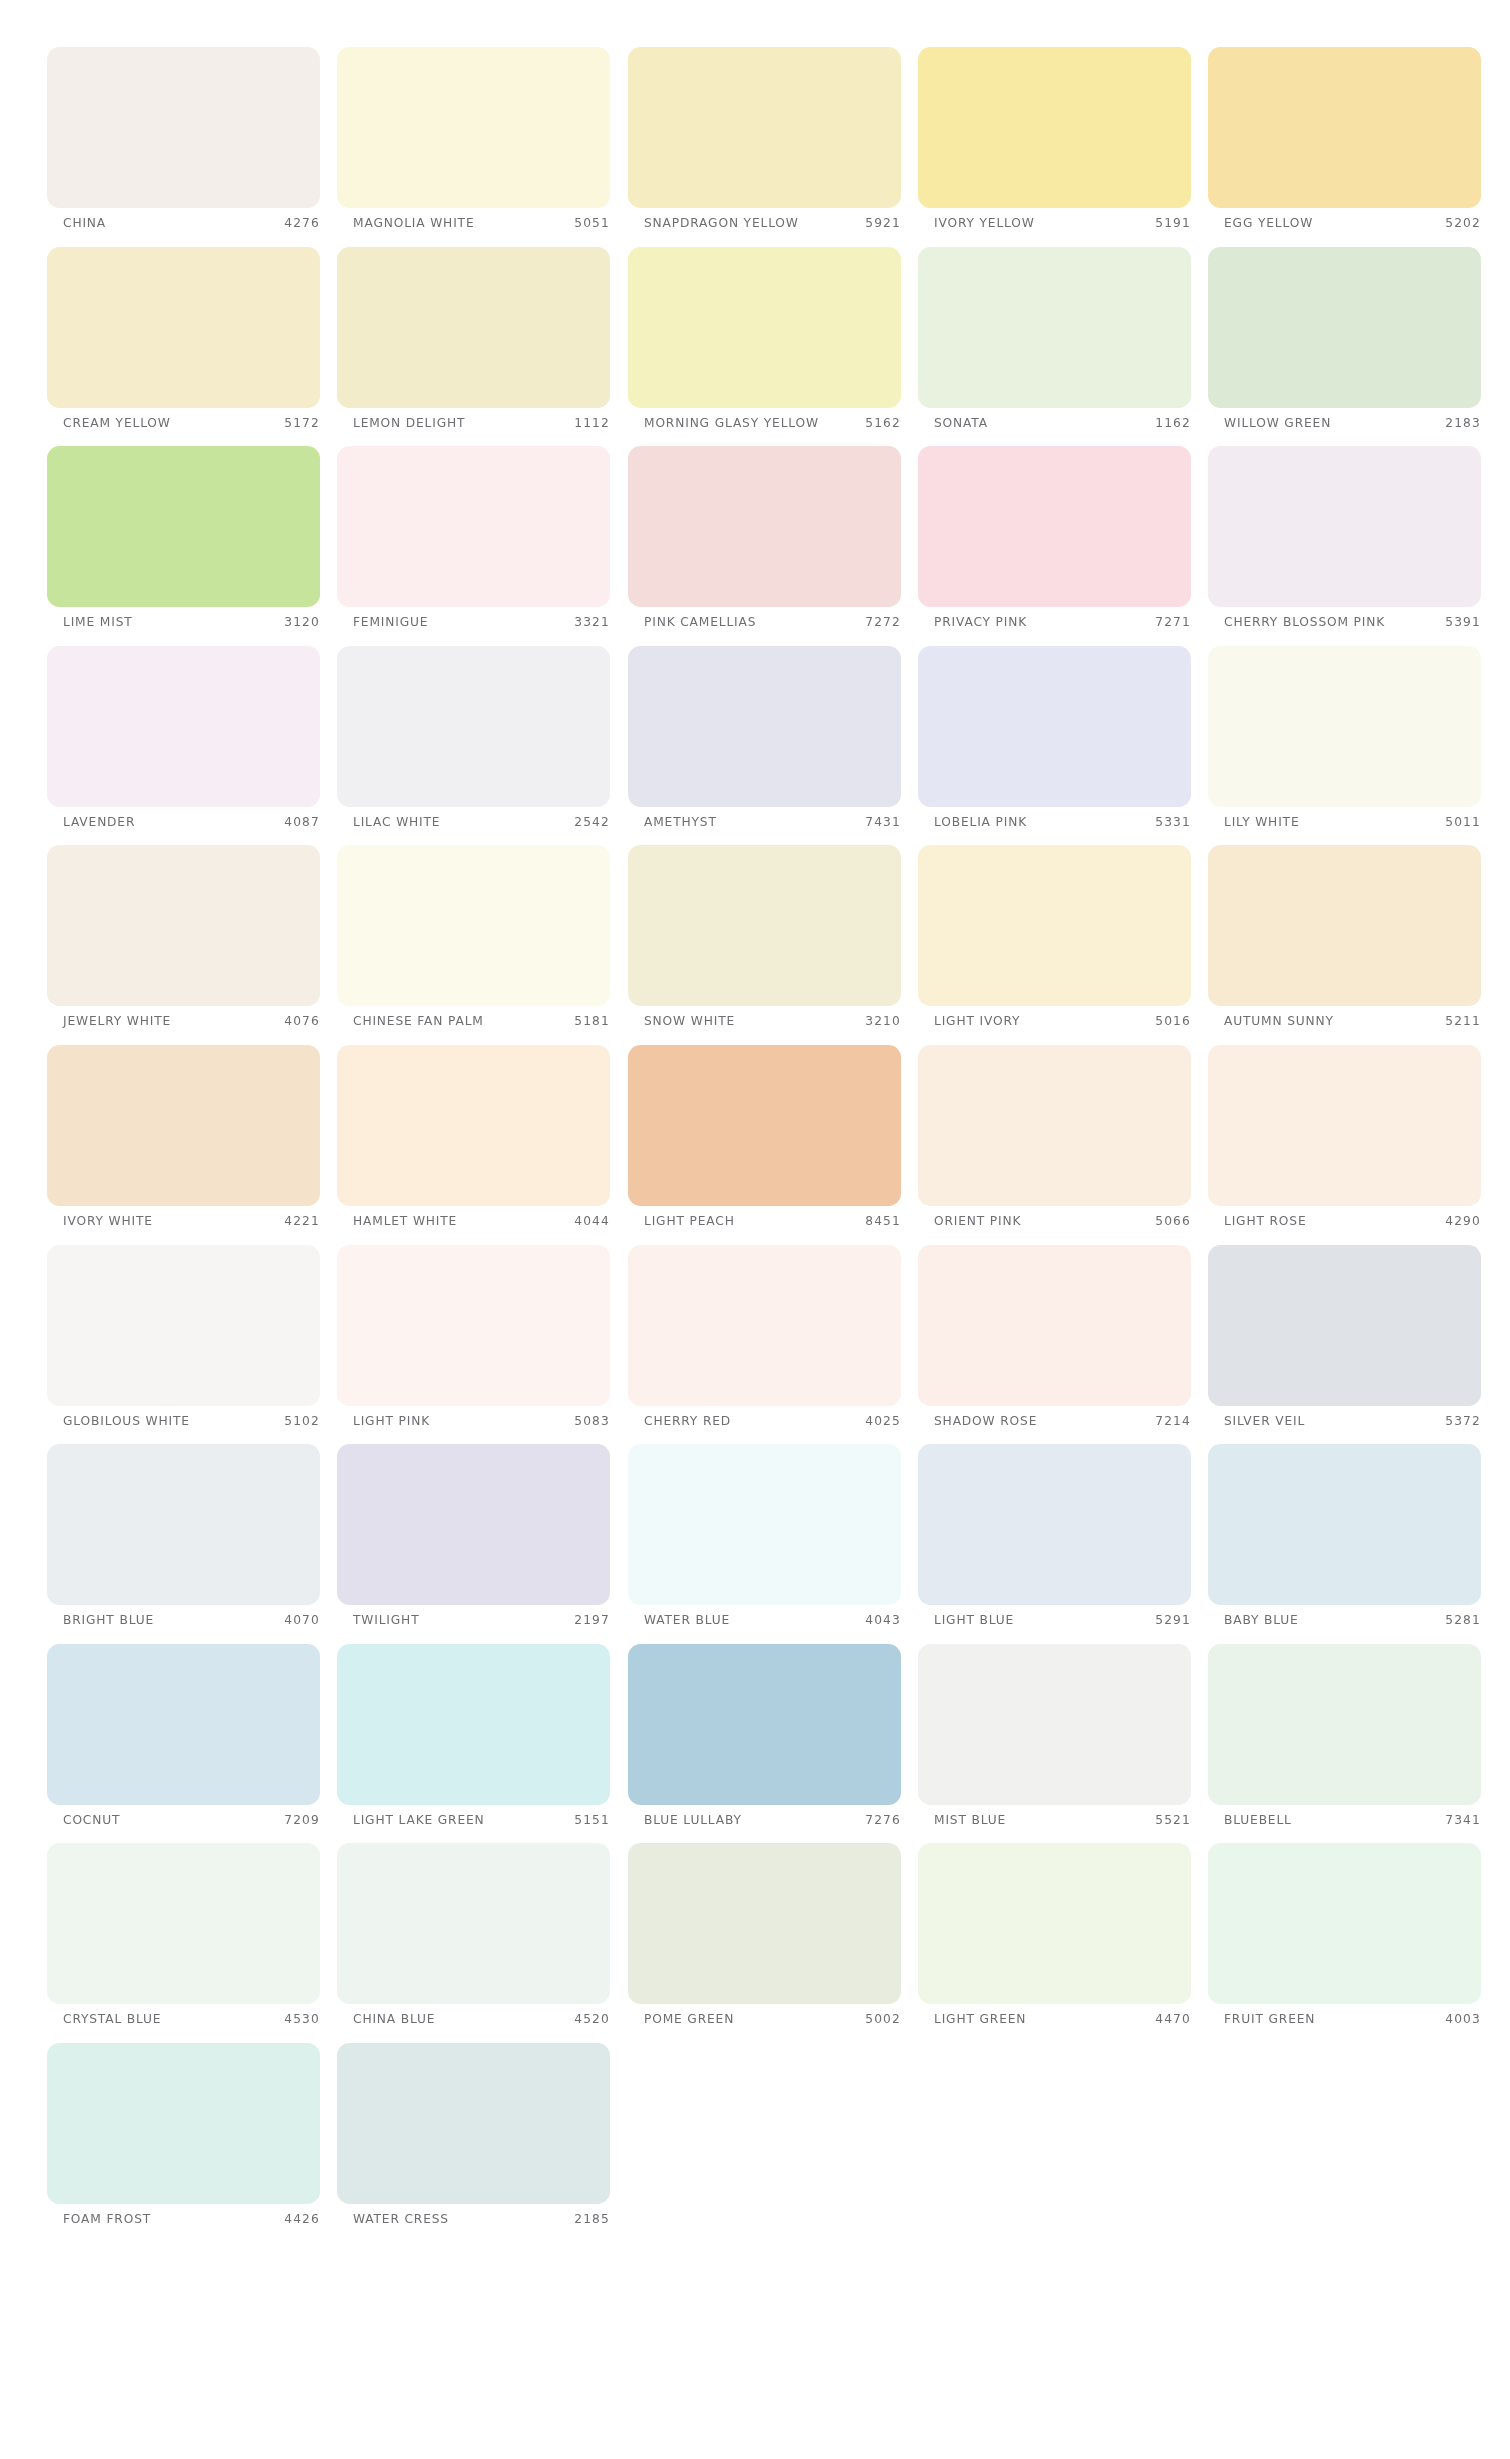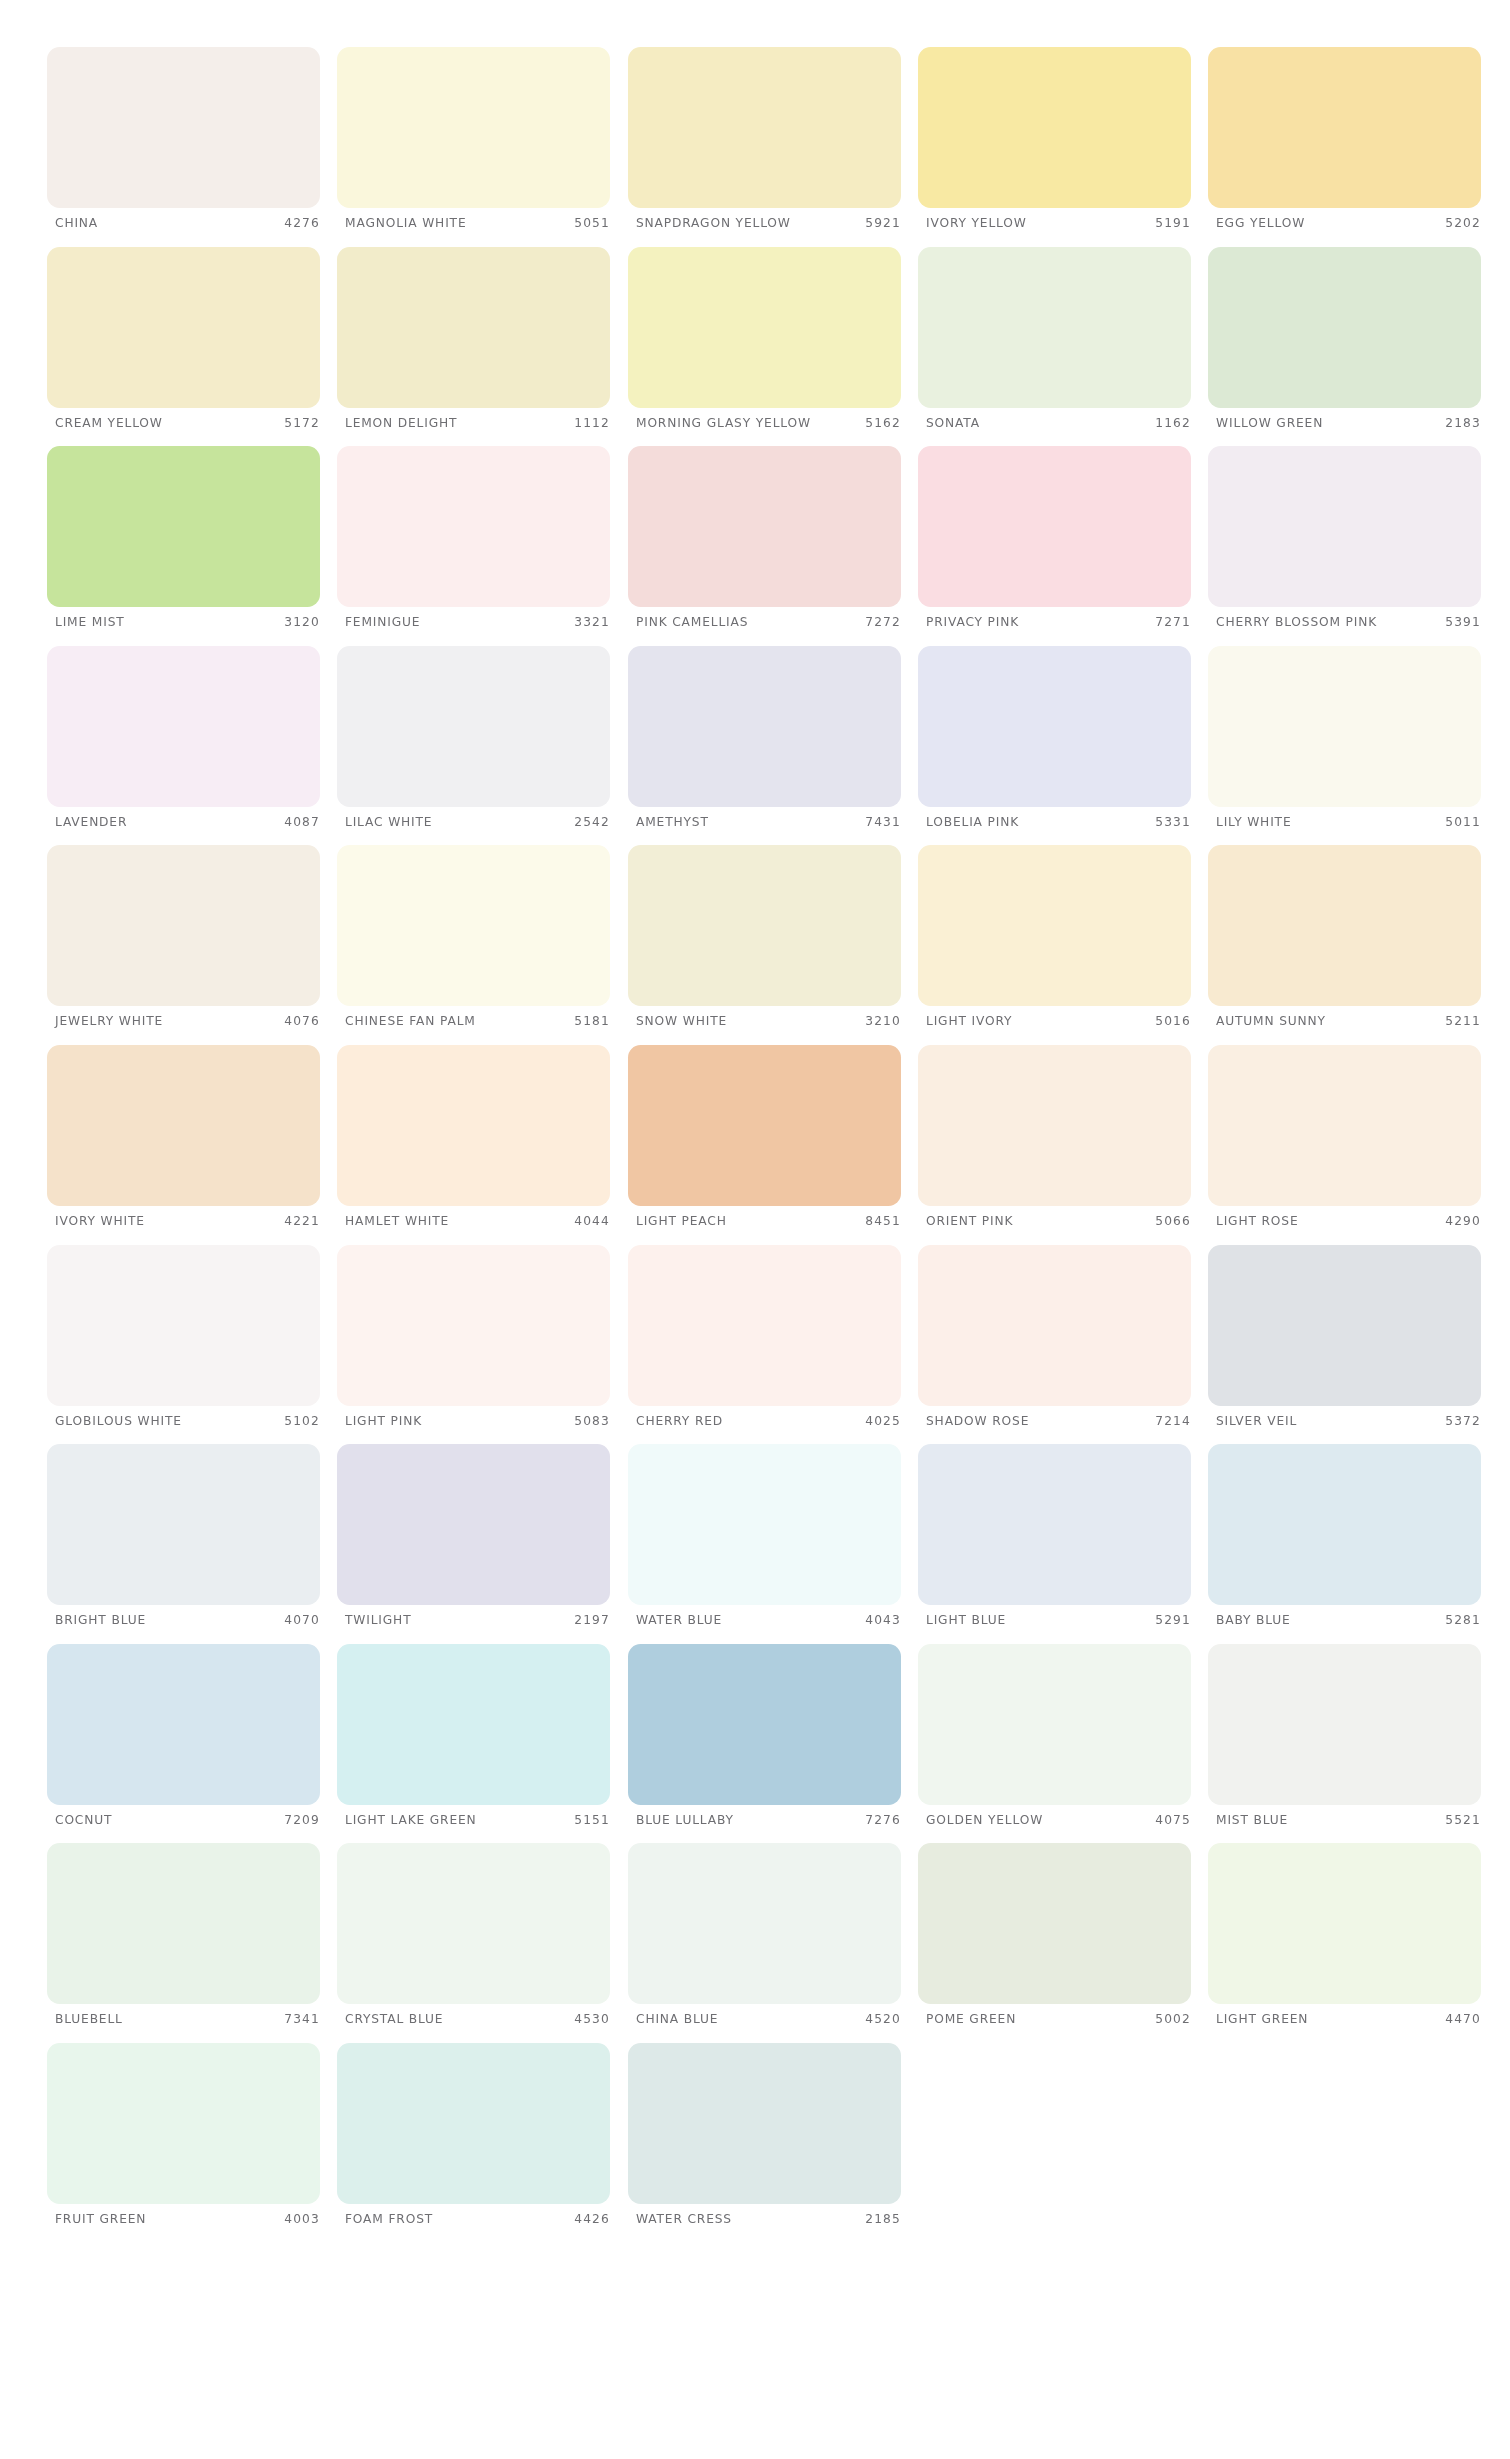--- a/index.html
+++ b/index.html
@@ -34,21 +34,21 @@
     position: relative;
   }
   .swatch-chip {
     width: 273px;
     height: 161px;
     border-radius: 12.5px;
     box-sizing: border-box;
   }
   .swatch-caption {
     position: absolute;
-    left: 8px;
+    left: 16px;
     right: 0;
     top: 165px;
     height: 21px;
     display: flex;
     justify-content: space-between;
     align-items: center;
     font-family: "DejaVu Sans", sans-serif;
     font-size: 13px;
     letter-spacing: 0.9px;
     font-weight: 400;
@@ -366,27 +366,20 @@
     </div>
   </div>
       <div class="swatch-cell">
     <div class="swatch-chip" style="background-color: rgb(175, 206, 222);"></div>
     <div class="swatch-caption">
       <span class="swatch-name">BLUE LULLABY</span>
       <span class="swatch-code">7276</span>
     </div>
   </div>
       <div class="swatch-cell">
-    <div class="swatch-chip" style="background-color: rgb(240, 246, 239);"></div>
-    <div class="swatch-caption">
-      <span class="swatch-name">GOLDEN YELLOW</span>
-      <span class="swatch-code">4075</span>
-    </div>
-  </div>
-      <div class="swatch-cell">
     <div class="swatch-chip" style="background-color: rgb(241, 242, 239);"></div>
     <div class="swatch-caption">
       <span class="swatch-name">MIST BLUE</span>
       <span class="swatch-code">5521</span>
     </div>
   </div>
       <div class="swatch-cell">
     <div class="swatch-chip" style="background-color: rgb(233, 243, 233);"></div>
     <div class="swatch-caption">
       <span class="swatch-name">BLUEBELL</span>

